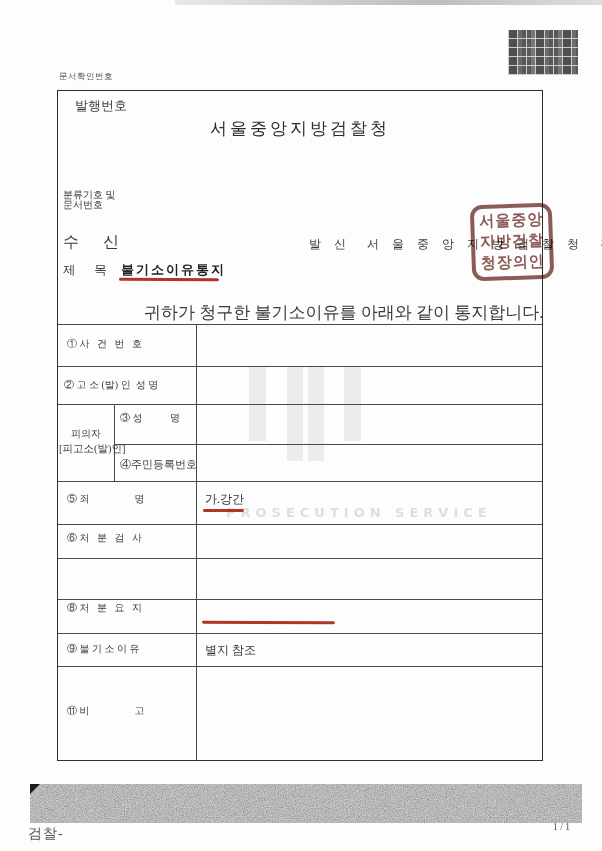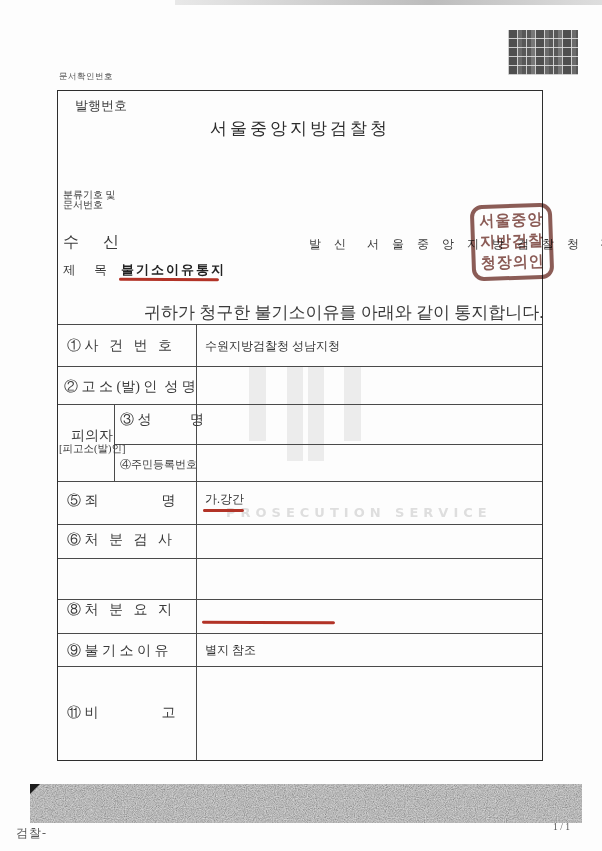--- a/index.html
+++ b/index.html
@@ -49,37 +49,37 @@
     color:#eadfdd;font-family:"DejaVu Sans","Liberation Sans",sans-serif;}
   .wm-eng{position:absolute;left:168px;top:414px;font-size:13px;font-weight:bold;letter-spacing:5px;
     color:#dedede;font-family:"DejaVu Sans","Liberation Sans",sans-serif;}
 
   
   .grid{position:absolute;inset:0;z-index:1;}
   .hl{position:absolute;left:0;width:100%;height:1px;background:#4a4a4a;}
   .hl.partial{left:56px;width:calc(100% - 56px);}
   .vl{position:absolute;top:233px;width:1px;height:calc(100% - 233px);background:#4a4a4a;left:138px;}
   .vl.sub{left:56px;top:313px;height:77px;}
-  .cell{position:absolute;font-size:14px;color:#3a3a3a;z-index:2;}
+  .cell{position:absolute;font-size:10px;color:#3a3a3a;z-index:2;}
   .val{font-size:12px;color:#333;}
   .small{font-size:10.5px;}
 
   
   .seal{position:absolute;left:471px;top:204px;width:74px;height:66px;z-index:6;
     border:4.5px solid var(--seal,#7c4640);border-radius:12px;
     transform:rotate(-2deg);opacity:.88;mix-blend-mode:multiply;
     color:var(--seal,#7c4640);font-family:"DejaVu Sans","Liberation Sans",sans-serif;
     font-weight:bold;text-align:center;padding-top:2px;box-sizing:content-box;}
   .seal-row{font-size:15px;line-height:21px;letter-spacing:1px;transform:scaleY(1.05);}
 
   
   .noise-wrap{position:absolute;left:30px;top:784px;width:552px;height:39px;}
   .noise-tri{position:absolute;left:0;top:0;width:0;height:0;z-index:2;
     border-top:10px solid #1c1c1c;border-right:10px solid transparent;}
-  .footer-left{position:absolute;left:16px;top:825px;font-size:12px;color:#555;letter-spacing:1px;}
+  .footer-left{position:absolute;left:28px;top:825px;font-size:14px;color:#555;letter-spacing:1px;}
   .footer-right{position:absolute;left:553px;top:822px;font-size:9.5px;color:#555;}
 </style>
 </head>
 <body>
 
 <div id="page">
 
   <div class="top-streak"></div>
   <div class="mosaic"></div>
   <div class="doc-check ws">문서확인번호</div>
@@ -114,21 +114,20 @@
       <i class="hl" style="top:433px"></i>
       <i class="hl" style="top:467px"></i>
       <i class="hl" style="top:508px"></i>
       <i class="hl" style="top:542px"></i>
       <i class="hl" style="top:575px"></i>
       <i class="vl"></i>
       <i class="vl sub"></i>
     </div>
 
     <div class="cell ws" style="left:9px;top:246px">① 사   건   번   호</div>
-    <div class="cell val ws" style="left:147px;top:247px">수원지방검찰청 성남지청</div>
 
     <div class="cell ws" style="left:6px;top:287px">② 고 소 (발) 인  성 명</div>
     <div class="cell val ws" style="left:147px;top:288px"></div>
 
     <div class="cell ws" style="left:13px;top:336px">피의자</div>
     <div class="cell small ws" style="left:1px;top:351px">[피고소(발)인]</div>
 
     <div class="cell ws" style="left:62px;top:320px">③ 성           명</div>
     <div class="cell val ws" style="left:147px;top:321px"></div>
 

